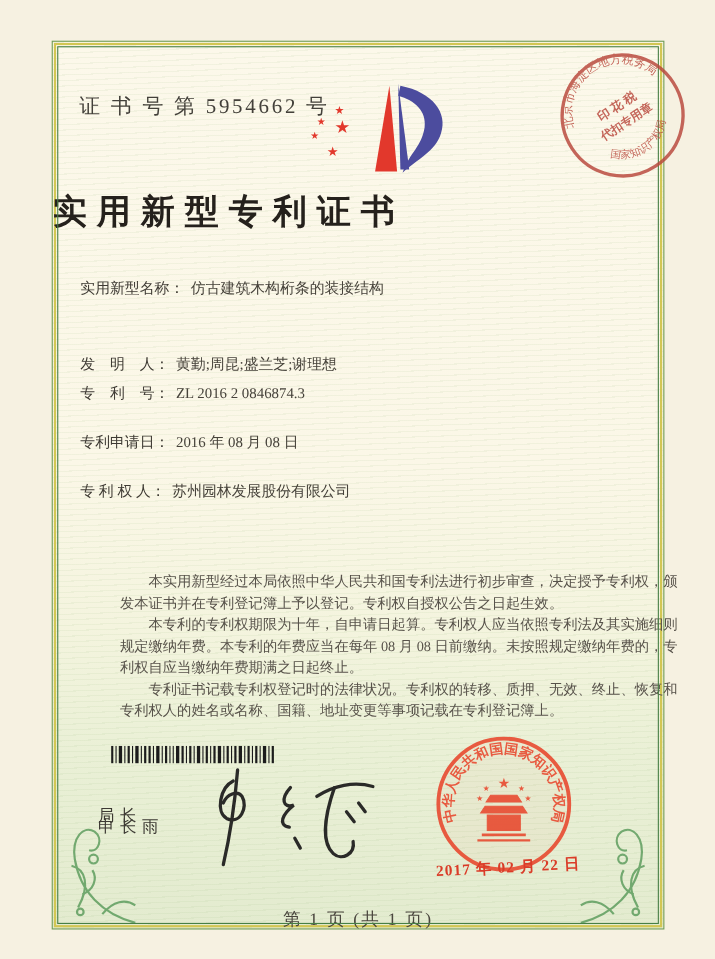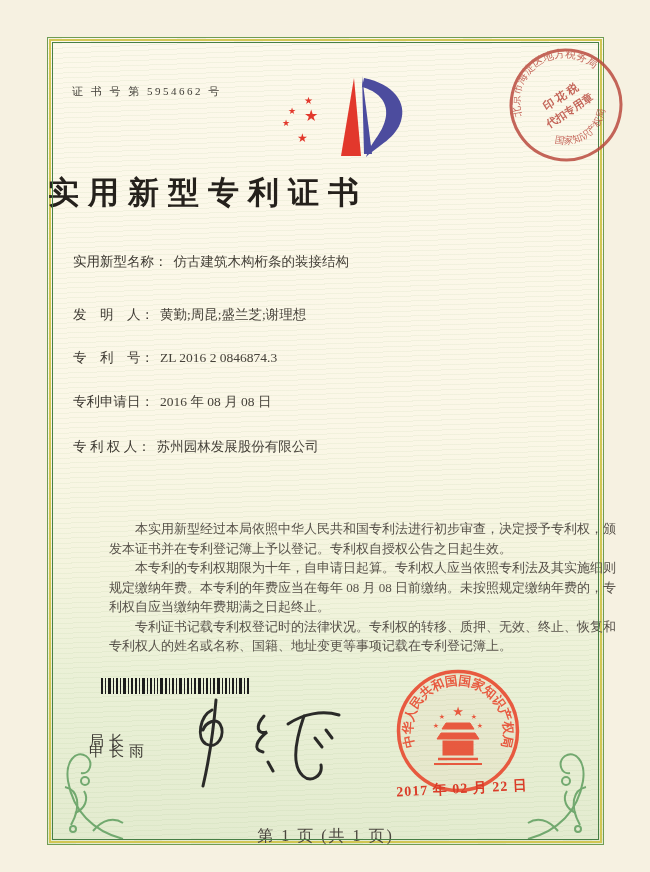--- a/index.html
+++ b/index.html
@@ -24,21 +24,21 @@
     border:2px solid #d2c653;pointer-events:none;
   }
   .frame::after{
     content:"";position:absolute;inset:4px;
     border:1px solid #477f45;pointer-events:none;
   }
   .inner{position:absolute;inset:0;}
   
   .cert-number{
     position:absolute;left:24px;top:46px;
-    font-size:11px;color:#43403a;letter-spacing:2.5px;
+    font-size:19px;color:#43403a;letter-spacing:2.5px;
   }
   .logo{position:absolute;left:232px;top:30px;width:132px;height:108px;}
   .title{
     position:absolute;left:0;top:134px;width:100%;
     font-size:31px;font-weight:bold;color:#25211c;
     letter-spacing:9px;
   }
   
   .field{position:absolute;left:25px;width:505px;font-size:13.5px;color:#45413a;white-space:nowrap;}
   .field .lab{color:#3e3a33;}
@@ -95,21 +95,21 @@
         <polygon points="74,10 81,88 61,88" fill="#e2382c"></polygon>
         <polygon points="82,8 92,86 84,86" fill="#4c4c9e"></polygon>
         <path d="M84,10 C114,16 127,35 121,53 C116,70 99,77 86,89 C93,70 103,66 106,48 C108,33 97,23 82,19 Z" fill="#4c4c9e"></path>
       </svg>
 
       <div class="title">实用新型专利证书</div>
 
       <div class="field" style="top:215px">
         <span class="lab">实用新型名称：</span><span class="val">仿古建筑木构桁条的装接结构</span>
       </div>
-      <div class="field" style="top:268px">
+      <div class="field" style="top:284px">
         <span class="lab">发　明　人：</span><span class="val">黄勤;周昆;盛兰芝;谢理想</span>
       </div>
       <div class="field" style="top:311px">
         <span class="lab">专　利　号：</span><span class="val">ZL 2016 2 0846874.3</span>
       </div>
       <div class="field" style="top:355px">
         <span class="lab">专利申请日：</span><span class="val">2016 年 08 月 08 日</span>
       </div>
       <div class="field" style="top:400px">
         <span class="lab">专 利 权 人：</span><span class="val">苏州园林发展股份有限公司</span>

